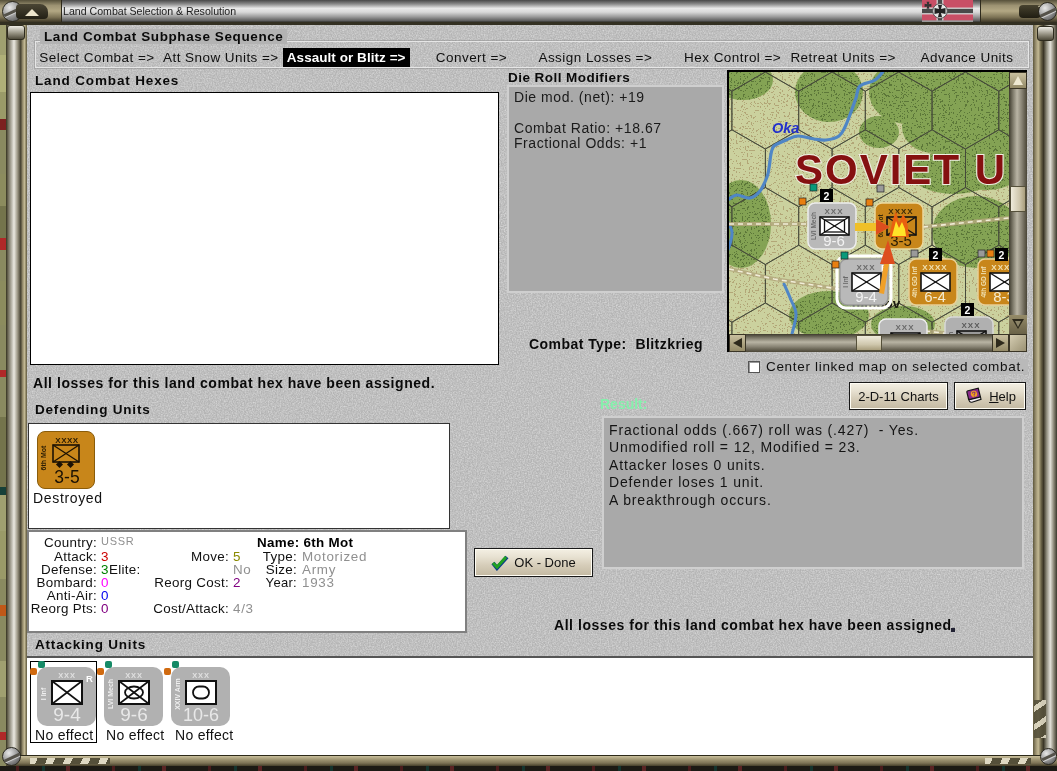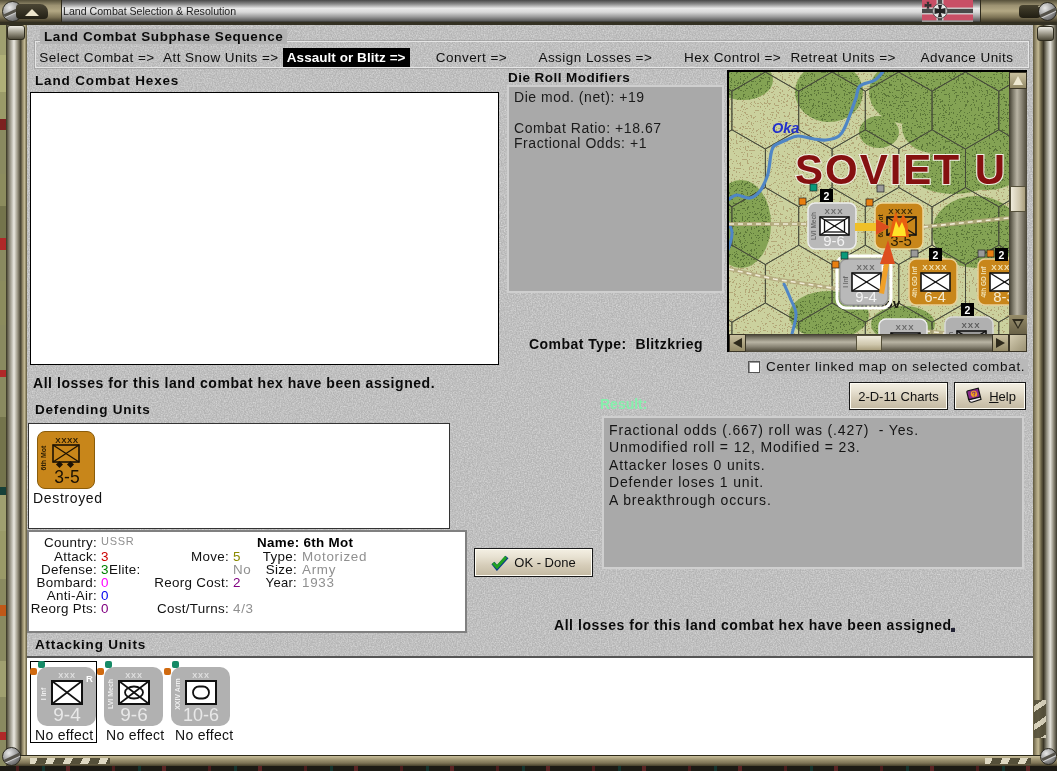--- a/index.html
+++ b/index.html
@@ -289,21 +289,21 @@
 <div class="abs" style="left:-23px;top:575px;width:120px;text-align:right;font-size:13.4px;letter-spacing:0.3px;color:#111">Bombard:</div>
 <div class="abs" style="left:101px;top:575px;font-size:13.4px;letter-spacing:0.7px;color:#ff00ff">0</div>
 <div class="abs" style="left:109px;top:575px;width:120px;text-align:right;font-size:13.4px;letter-spacing:0.3px;color:#111">Reorg Cost:</div>
 <div class="abs" style="left:233px;top:575px;font-size:13.4px;letter-spacing:0.7px;color:#800080">2</div>
 <div class="abs" style="left:177px;top:575px;width:120px;text-align:right;font-size:13px;letter-spacing:0.3px;color:#111">Year:</div>
 <div class="abs" style="left:302px;top:575px;font-size:13.4px;letter-spacing:0.7px;color:#909090">1933</div>
 <div class="abs" style="left:-23px;top:588px;width:120px;text-align:right;font-size:13.4px;letter-spacing:0.3px;color:#111">Anti-Air:</div>
 <div class="abs" style="left:101px;top:588px;font-size:13.4px;letter-spacing:0.7px;color:#0000ee">0</div>
 <div class="abs" style="left:-23px;top:601px;width:120px;text-align:right;font-size:13.4px;letter-spacing:0.3px;color:#111">Reorg Pts:</div>
 <div class="abs" style="left:101px;top:601px;font-size:13.4px;letter-spacing:0.7px;color:#800080">0</div>
-<div class="abs" style="left:109px;top:601px;width:120px;text-align:right;font-size:13.4px;letter-spacing:0.3px;color:#111">Cost/Turns:</div>
+<div class="abs" style="left:109px;top:601px;width:120px;text-align:right;font-size:13.4px;letter-spacing:0.3px;color:#111">Cost/Attack:</div>
 <div class="abs" style="left:233px;top:601px;font-size:13.4px;letter-spacing:0.7px;color:#909090">4/3</div>
 
 <div class="abs b" style="left:600px;top:396px;font-size:14px;color:#86efac">Result:</div>
 <div class="abs panel-gray" style="left:602px;top:416px;width:422px;height:153px;font-size:14px;letter-spacing:0.85px;color:#141414;padding:4px 0 0 5px;line-height:17.4px">
 Fractional odds (.667) roll was (.427)&nbsp; - Yes.<br>
 Unmodified roll = 12, Modified = 23.<br>
 Attacker loses 0 units.<br>
 Defender loses 1 unit.<br>
 A breakthrough occurs.
 </div>

